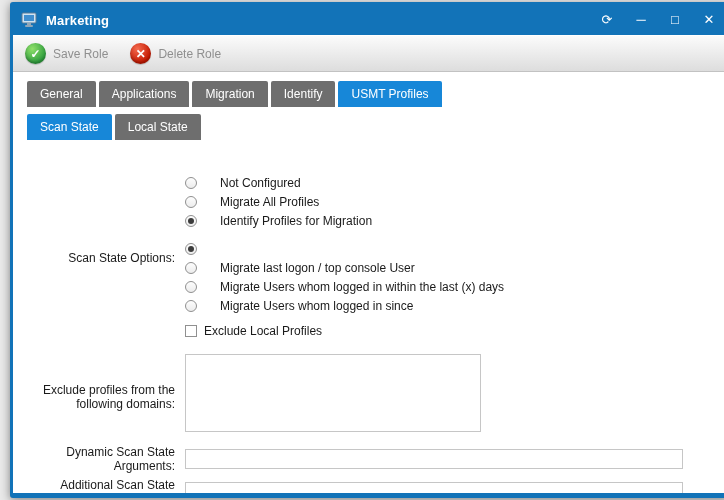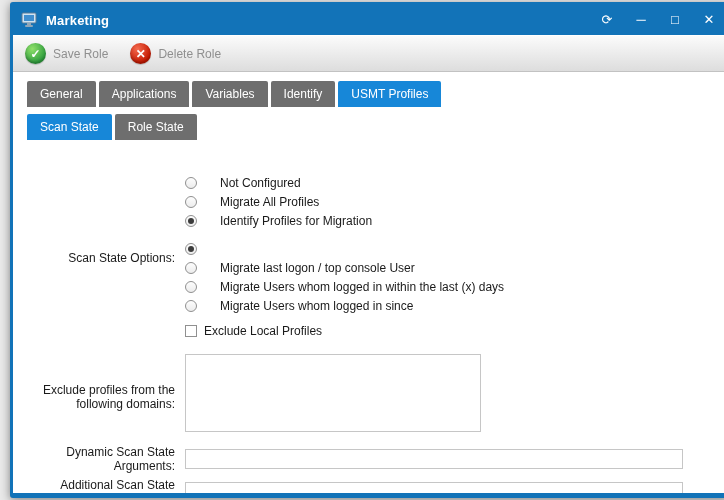--- a/index.html
+++ b/index.html
@@ -149,32 +149,32 @@
       <span class="tb-label">Delete Role</span>
     </div>
   </div>
 
   <div class="tabs">
 
       <div class="tab">General</div>
 
       <div class="tab">Applications</div>
 
-      <div class="tab">Variables</div>
+      <div class="tab">Migration</div>
 
       <div class="tab">Identify</div>
 
       <div class="tab active">USMT Profiles</div>
     </div>
 
   <div class="subtabs">
 
       <div class="tab active">Scan State</div>
 
-      <div class="tab">Role State</div>
+      <div class="tab">Local State</div>
     </div>
 
   <div class="content">
 
     <div class="form-row">
       <div class="label-col">Scan State Options:</div>
       <div class="field-col">
         <div>
 
             <div class="radio-row">

